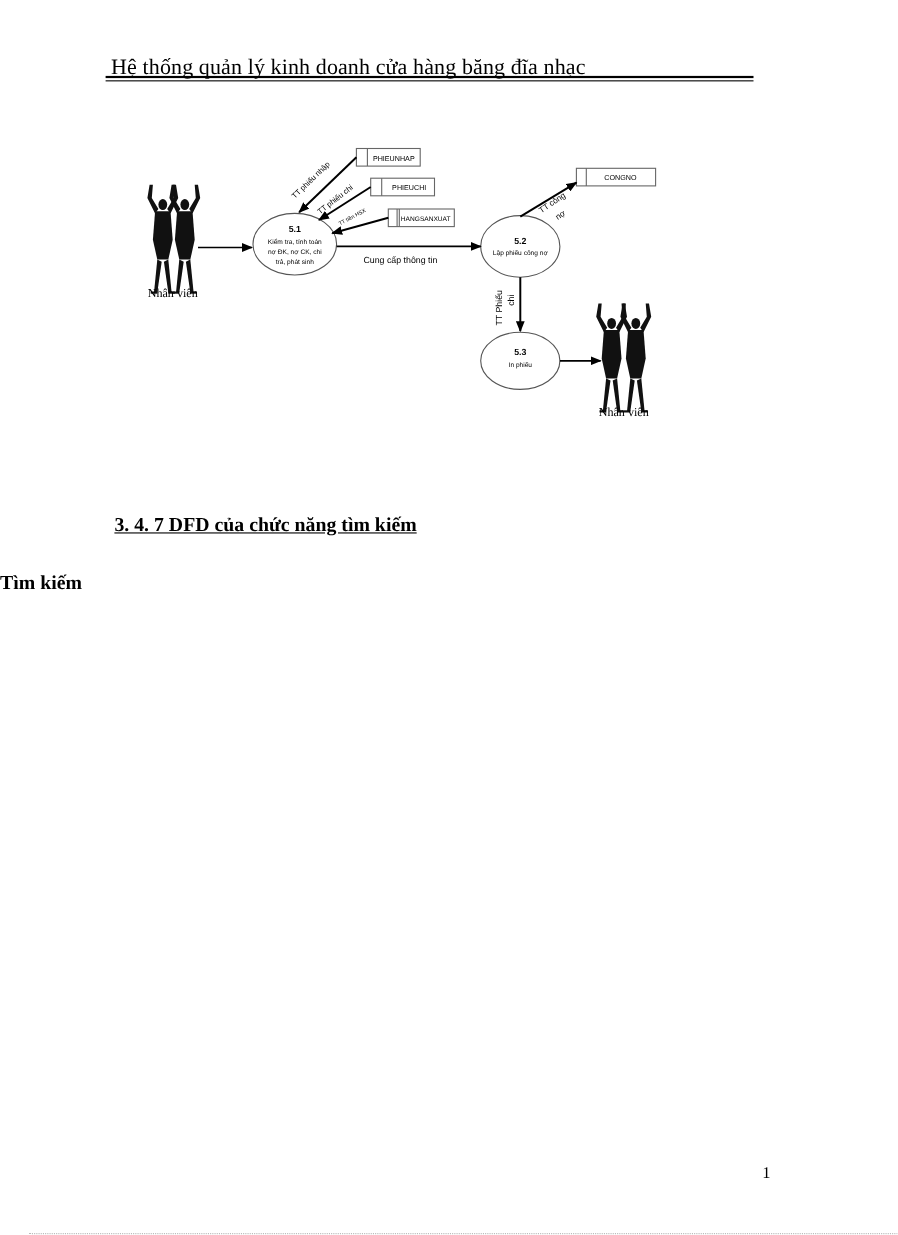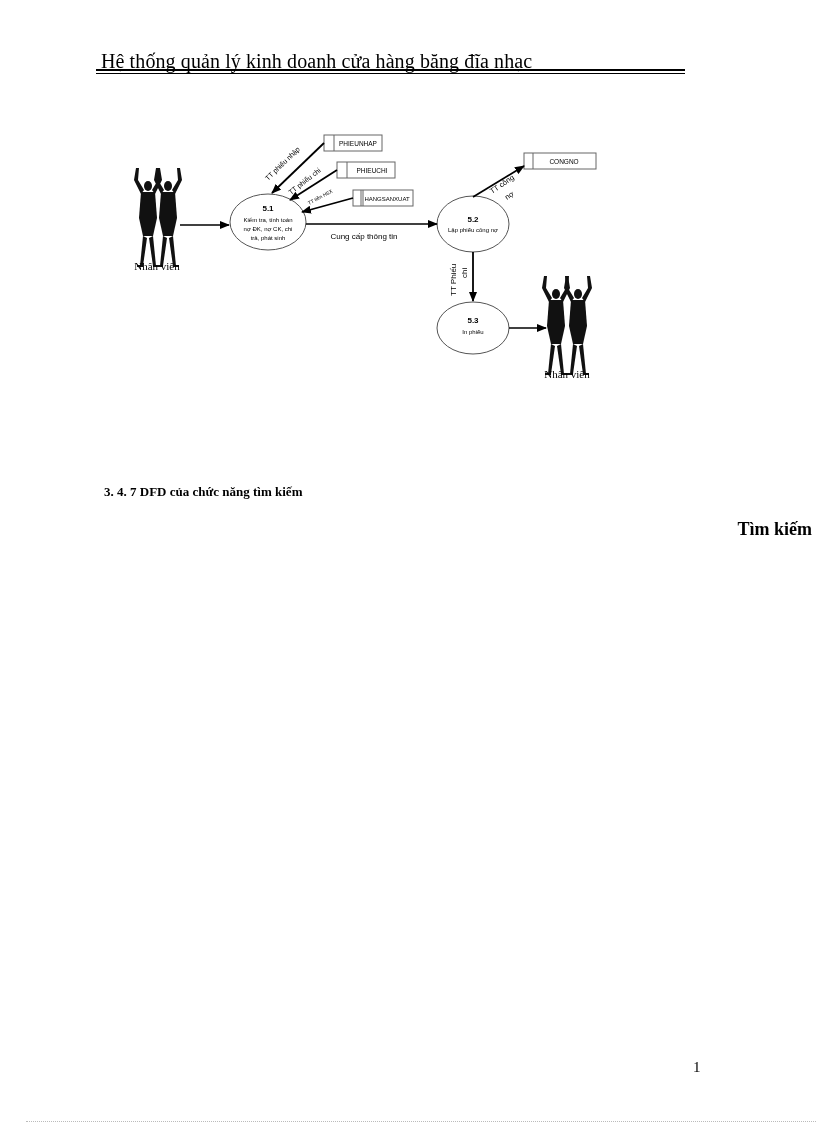--- a/index.html
+++ b/index.html
@@ -1,21 +1,21 @@
 <!DOCTYPE html>
 <html><head>
 <meta charset="utf-8">
 <style>
   html, body { margin: 0; padding: 0; background: #ffffff; }
   body { width: 816px; height: 1123px; position: relative; overflow: hidden; font-family: "Liberation Serif", serif; color: #000; }
   .header-text { position: absolute; left: 101px; top: 50px; font-size: 20px; font-family: "Liberation Serif", serif; letter-spacing: 0.1px; }
   .header-rule { position: absolute; left: 96px; top: 69px; width: 589px; height: 5px; border-top: 2px solid #000; border-bottom: 1px solid #000; box-sizing: border-box; }
   .diagram { position: absolute; left: 0; top: 0; width: 816px; height: 400px; }
-  .section-heading { position: absolute; left: 104px; top: 484px; font-size: 13px; font-weight: bold; font-family: "Liberation Serif", serif; }
-  .diagram-title { position: absolute; left: 0; width: 796px; top: 519px; text-align: right; font-size: 18px; font-weight: bold; font-family: "Liberation Serif", serif; margin-left: 16px; }
+  .section-heading { position: absolute; left: 104px; top: 467px; font-size: 18px; font-weight: bold; font-family: "Liberation Serif", serif; text-decoration: underline; }
+  .diagram-title { position: absolute; left: 0; width: 796px; top: 519px; text-align: left; font-size: 18px; font-weight: bold; font-family: "Liberation Serif", serif; }
   .page-number { position: absolute; left: 693px; top: 1059px; font-size: 15px; font-family: "Liberation Serif", serif; }
   .footer-dots { position: absolute; left: 26px; top: 1121px; width: 790px; height: 1px; border-top: 1px dotted #bbb; }
   svg text { font-family: "Liberation Sans", sans-serif; }
 </style>
 </head>
 <body>
 
 <div class="header-text">Hệ thống  quản lý kinh  doanh cửa hàng băng đĩa nhạc</div>
 <div class="header-rule"></div>
 

